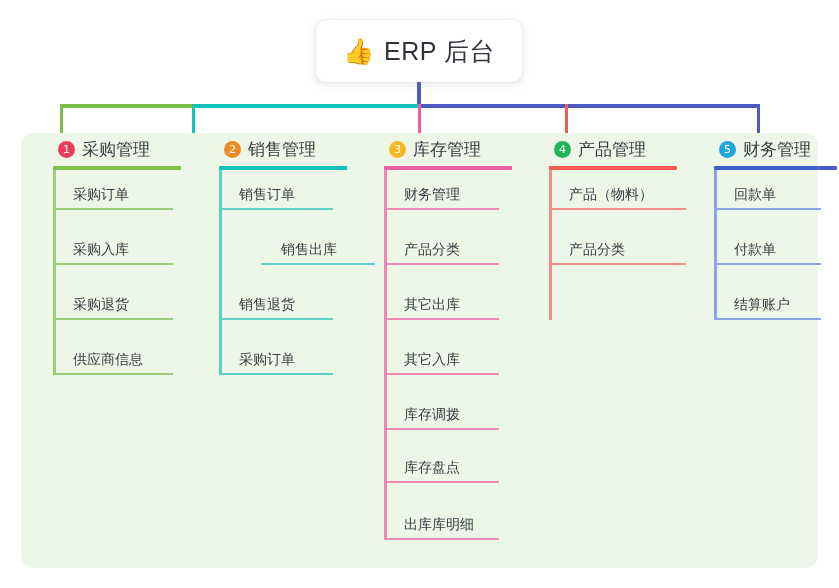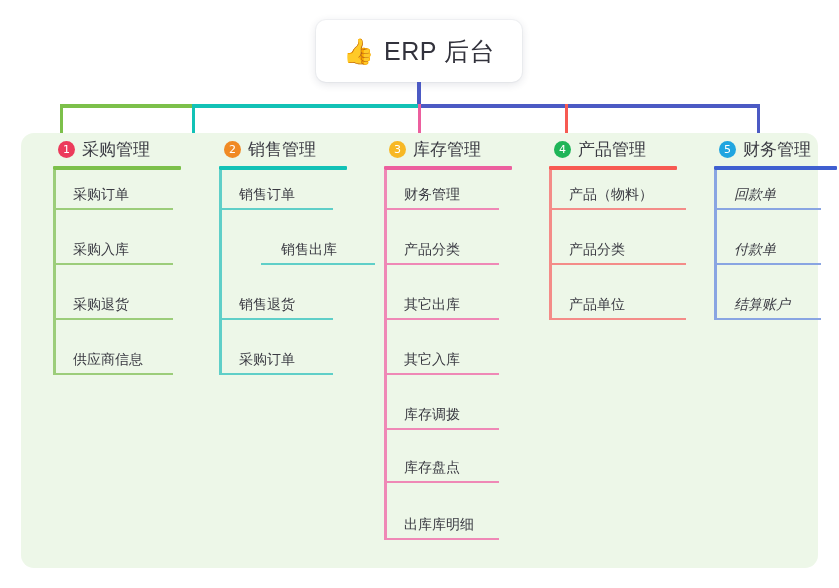--- a/index.html
+++ b/index.html
@@ -260,33 +260,29 @@
         <div class="leaf-area" style="height: 156px; width: 139px;">
           <div class="spine" style="background: rgb(244, 140, 136); height: 150px;"></div>
           <div class="leaf" style="top: 10px; height: 30px; width: 137px; padding-left: 39px;">
             <div class="leaf-label">产品（物料）</div>
             <div class="leaf-rule" style="width: 137px; background: rgb(244, 140, 136);"></div>
           </div>
           <div class="leaf" style="top: 65px; height: 30px; width: 137px;">
             <div class="leaf-label">产品分类</div>
             <div class="leaf-rule" style="width: 137px; background: rgb(244, 140, 136);"></div>
           </div>
-          <div class="leaf" style="top: 120px; height: 30px; width: 137px;">
-            <div class="leaf-label">产品单位</div>
-            <div class="leaf-rule" style="width: 137px; background: rgb(244, 140, 136);"></div>
-          </div>
         </div>
       </div>
       <div class="column" style="left: 681px;">
         <div class="col-head">
           <div class="badge" style="background: rgb(33, 165, 224);">5</div>
           <div class="col-title">财务管理</div>
         </div>
         <div class="col-rule" style="width: 123px; background: rgb(63, 95, 208);"></div>
-        <div class="leaf-area" style="height: 156px; width: 109px; font-style: italic;">
+        <div class="leaf-area" style="height: 156px; width: 109px;">
           <div class="spine" style="background: rgb(137, 165, 226); height: 150px;"></div>
           <div class="leaf" style="top: 10px; height: 30px; width: 107px;">
             <div class="leaf-label">回款单</div>
             <div class="leaf-rule" style="width: 107px; background: rgb(137, 165, 226);"></div>
           </div>
           <div class="leaf" style="top: 65px; height: 30px; width: 107px;">
             <div class="leaf-label">付款单</div>
             <div class="leaf-rule" style="width: 107px; background: rgb(137, 165, 226);"></div>
           </div>
           <div class="leaf" style="top: 120px; height: 30px; width: 107px;">

